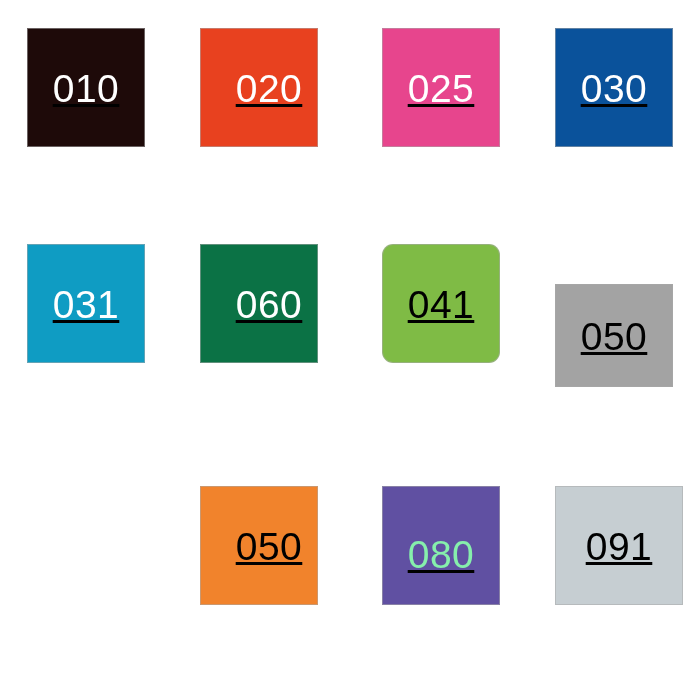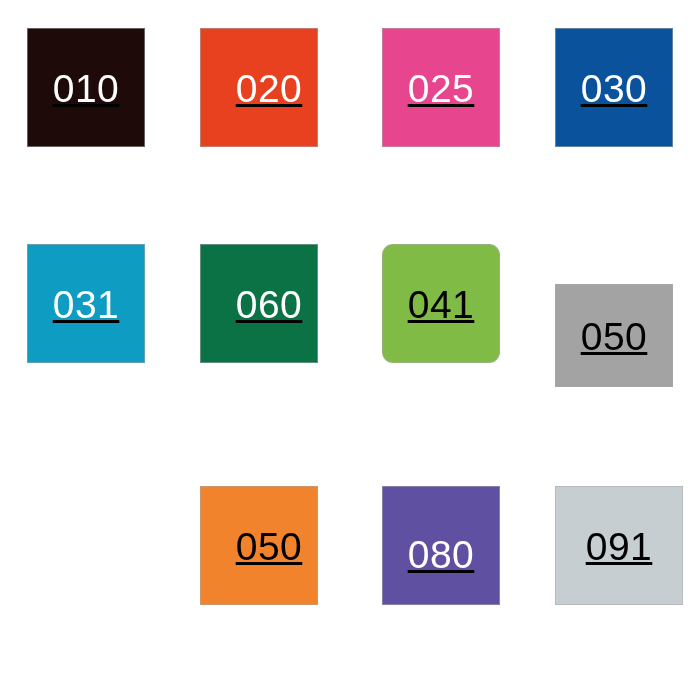--- a/index.html
+++ b/index.html
@@ -80,18 +80,18 @@
     <div class="swatch col-2 row-1" style="background: rgb(127, 187, 69); width: 118px; height: 119px; border-radius: 11px;">
       <span class="swatch-label" style="color: rgb(0, 0, 0);">041</span>
     </div>
     <div class="swatch col-3 row-1" style="background: #a3a3a3; width: 118px; height: 103px; margin-top: 40px;">
       <span class="swatch-label" style="color: rgb(0, 0, 0);">050</span>
     </div>
     <div class="swatch col-1 row-2" style="background: rgb(241, 131, 44); width: 118px; height: 119px;">
       <span class="swatch-label" style="color: rgb(0, 0, 0);">050</span>
     </div>
     <div class="swatch col-2 row-2" style="background: rgb(96, 80, 162); width: 118px; height: 119px;">
-      <span class="swatch-label" style="color: #ffffff; margin-top: 16px;">080</span>
+      <span class="swatch-label" style="color: #86efac; margin-top: 16px;">080</span>
     </div>
     <div class="swatch col-3 row-2" style="background: rgb(198, 206, 210); width: 128px; height: 119px;">
       <span class="swatch-label" style="color: rgb(0, 0, 0);">091</span>
     </div>
   </div>
 
 </body></html>

